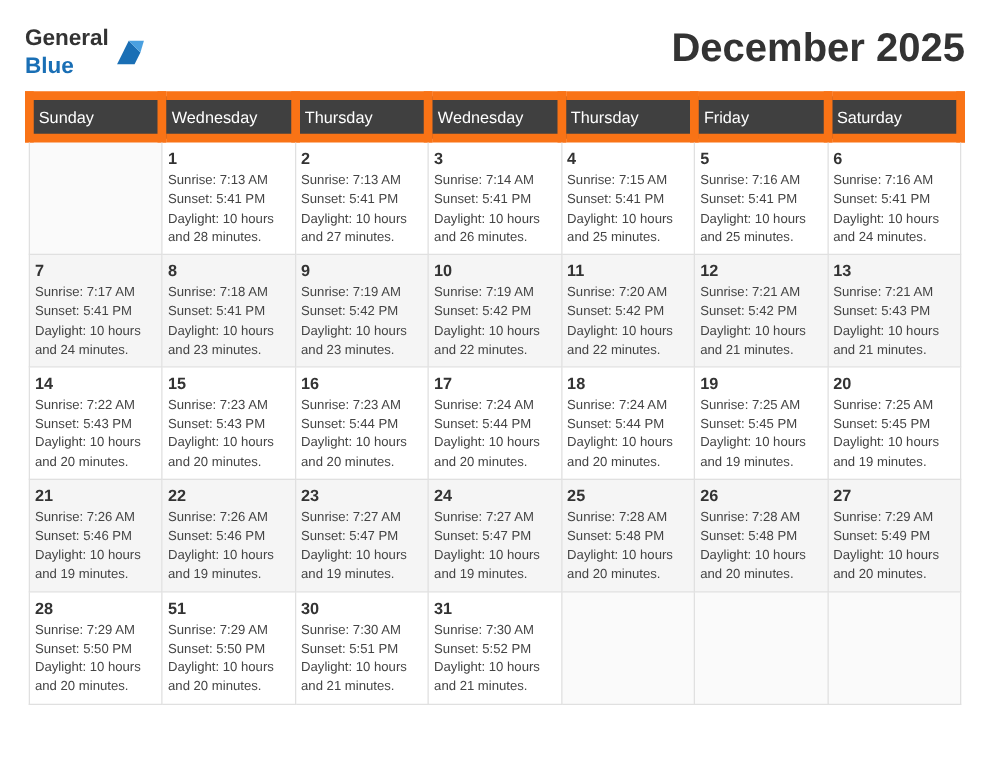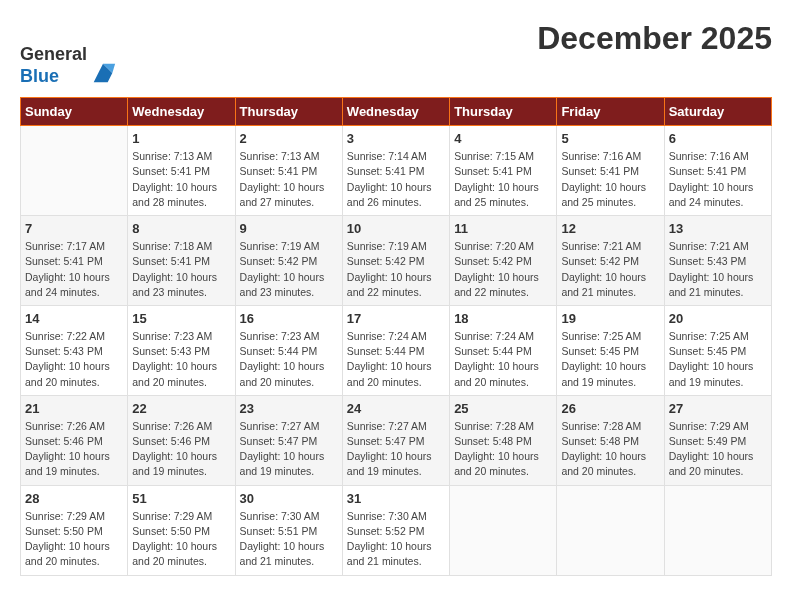--- a/index.html
+++ b/index.html
@@ -43,27 +43,27 @@
     .location-title {
       font-size: 16px;
       color: #555;
     }
     table {
       width: 100%;
       border-collapse: collapse;
       font-size: 11px;
     }
     thead tr th {
-      background-color: #7f1d1d;
+      background-color: #404040;
       color: #fff;
       padding: 6px 4px;
       text-align: left;
       font-size: 13px;
-      font-weight: bold;
-      border: 1px solid #f97316;
+      font-weight: normal;
+      border: 7px solid #f97316;
     }
     tbody tr {
       border-bottom: 1px solid #ddd;
     }
     tbody tr:nth-child(even) {
       background: #f5f5f5;
     }
     td {
       vertical-align: top;
       padding: 5px 4px;
@@ -84,21 +84,21 @@
       line-height: 1.45;
     }
     .empty-cell { background: #fafafa; }
   </style>
 </head>
 <body>
 
 <div class="header-area">
   <div class="logo">
     <div>
-      <div style="display:flex;align-items:flex-end;margin-top:24px;">
+      <div style="display:flex;align-items:center;">
         <span class="logo-text">
           <span class="logo-general">General</span><br>
           <span class="logo-blue">Blue</span>
         </span>
         <svg class="logo-icon" viewBox="0 0 30 30">
           <polygon points="5,25 15,5 25,15 20,25" fill="#1a6fb5"></polygon>
           <polygon points="15,5 25,15 28,5" fill="#4aa0e0"></polygon>
         </svg>
       </div>
     </div>

